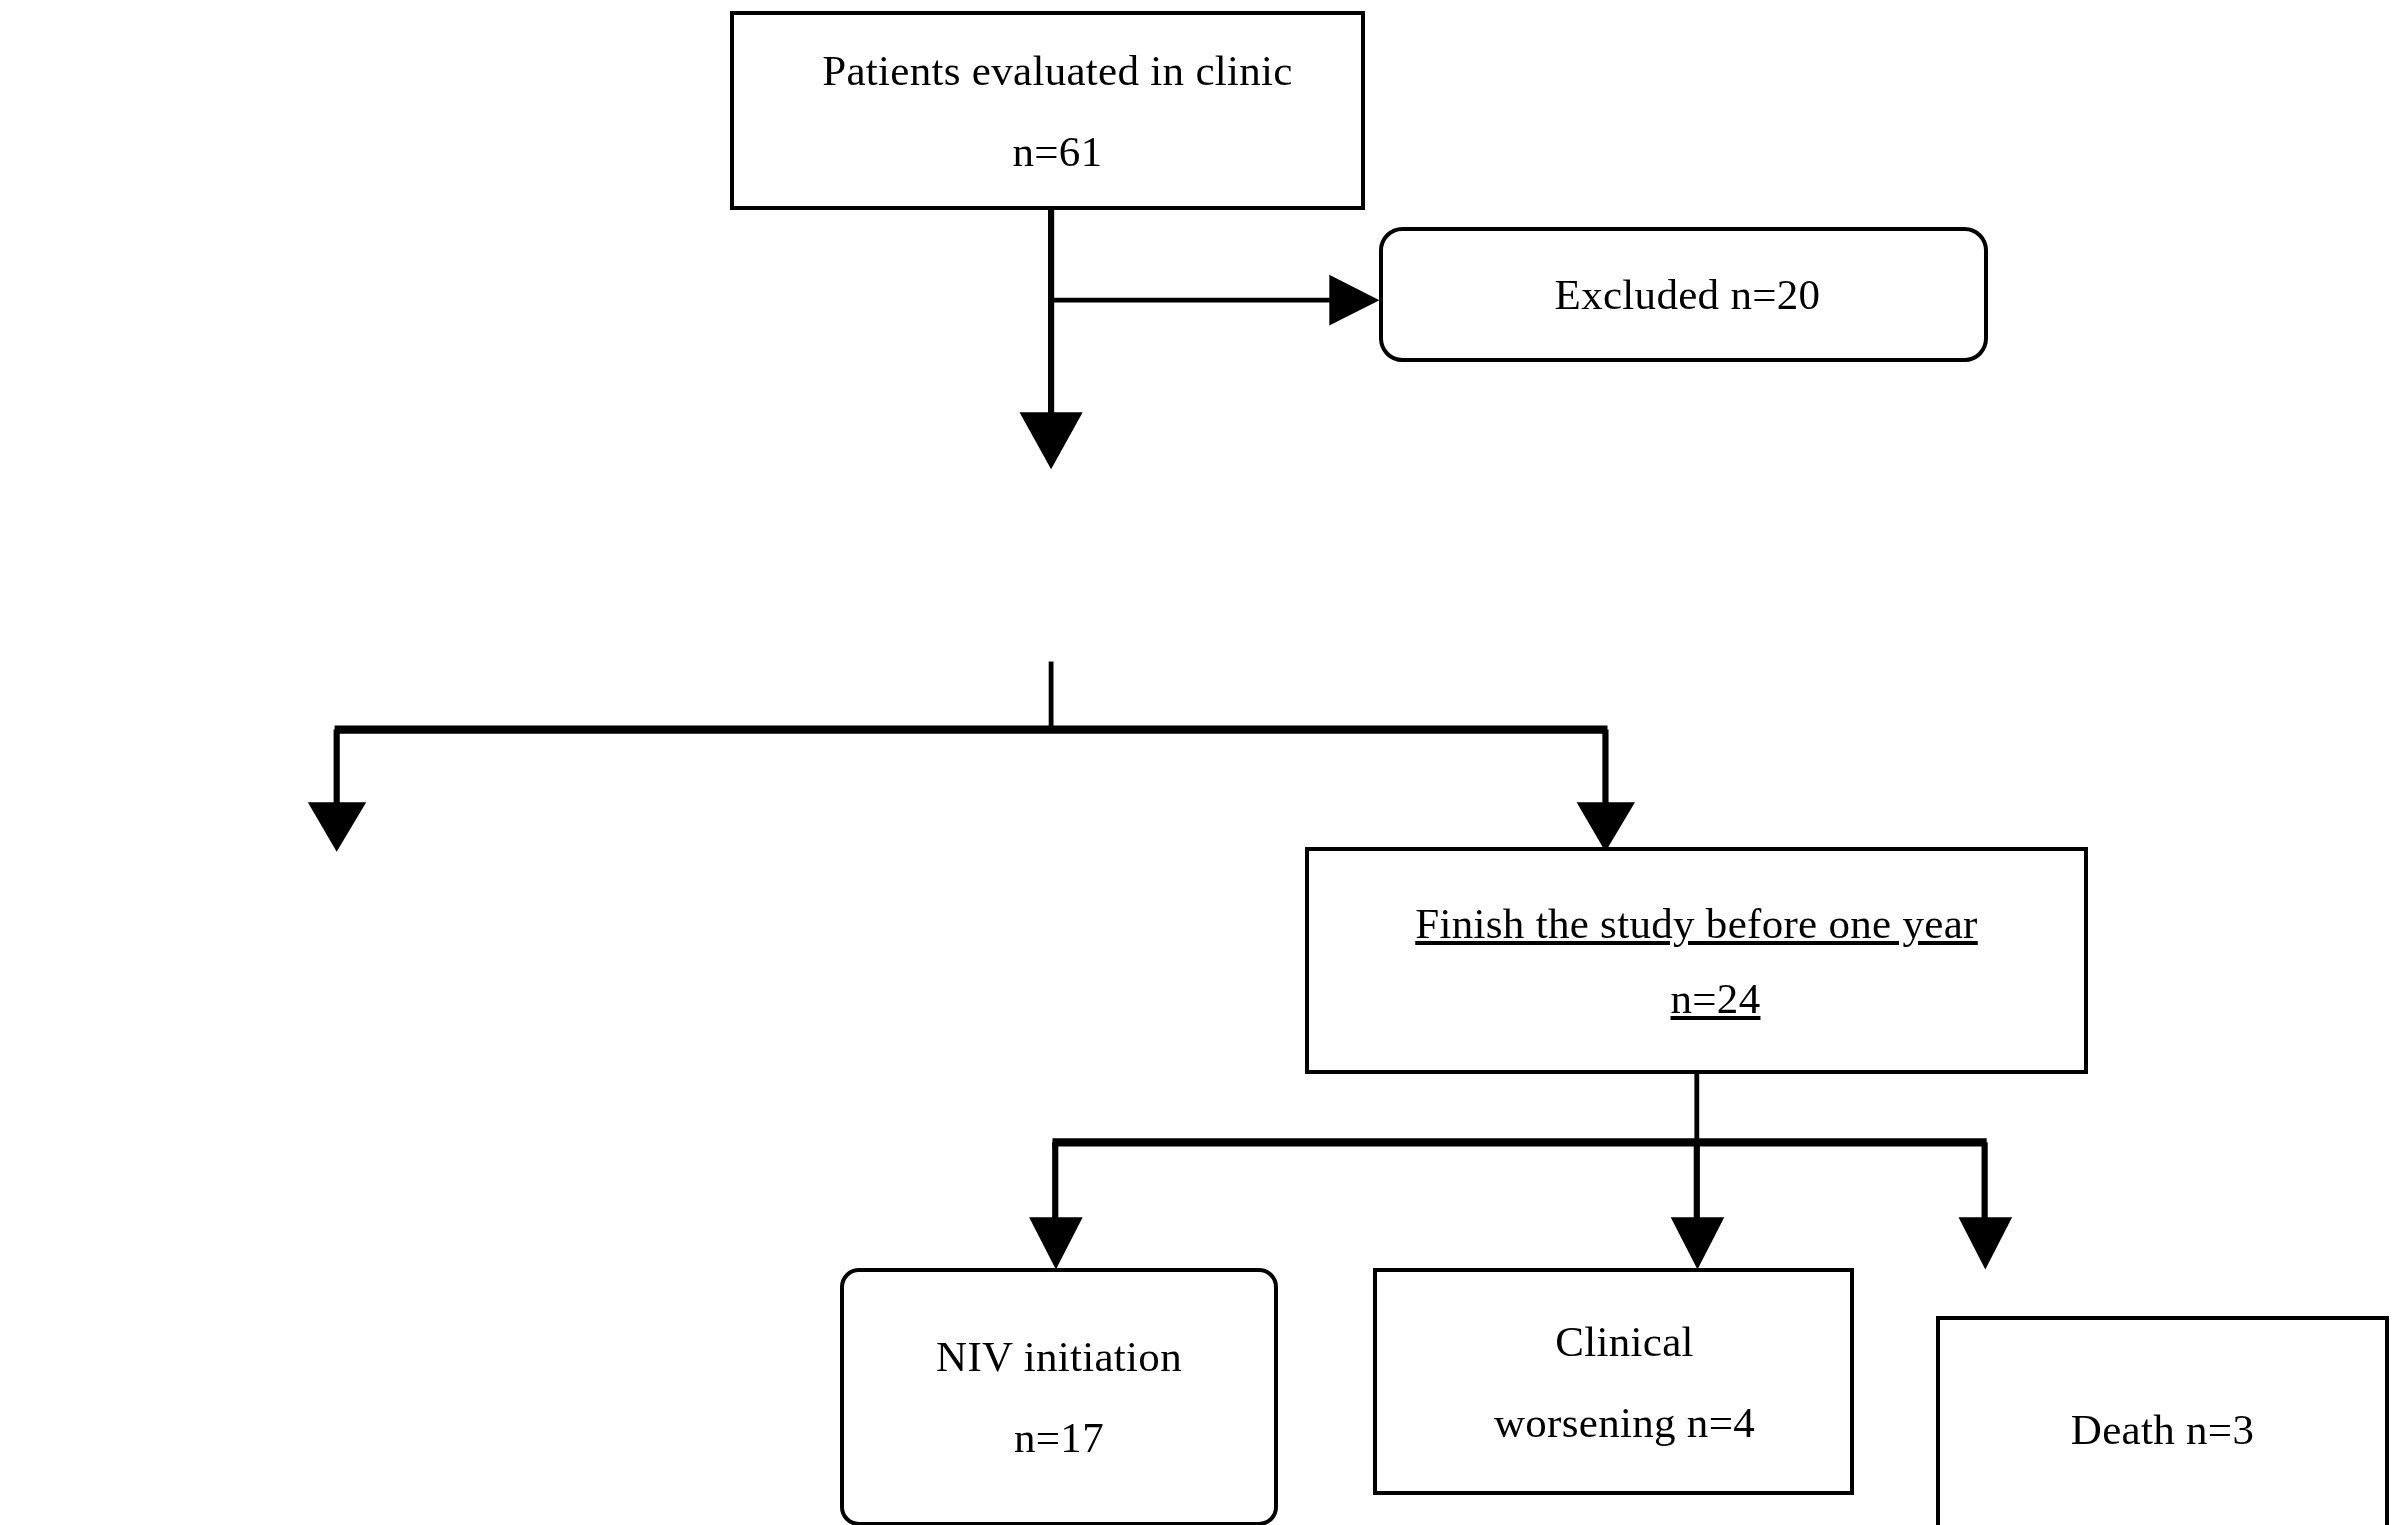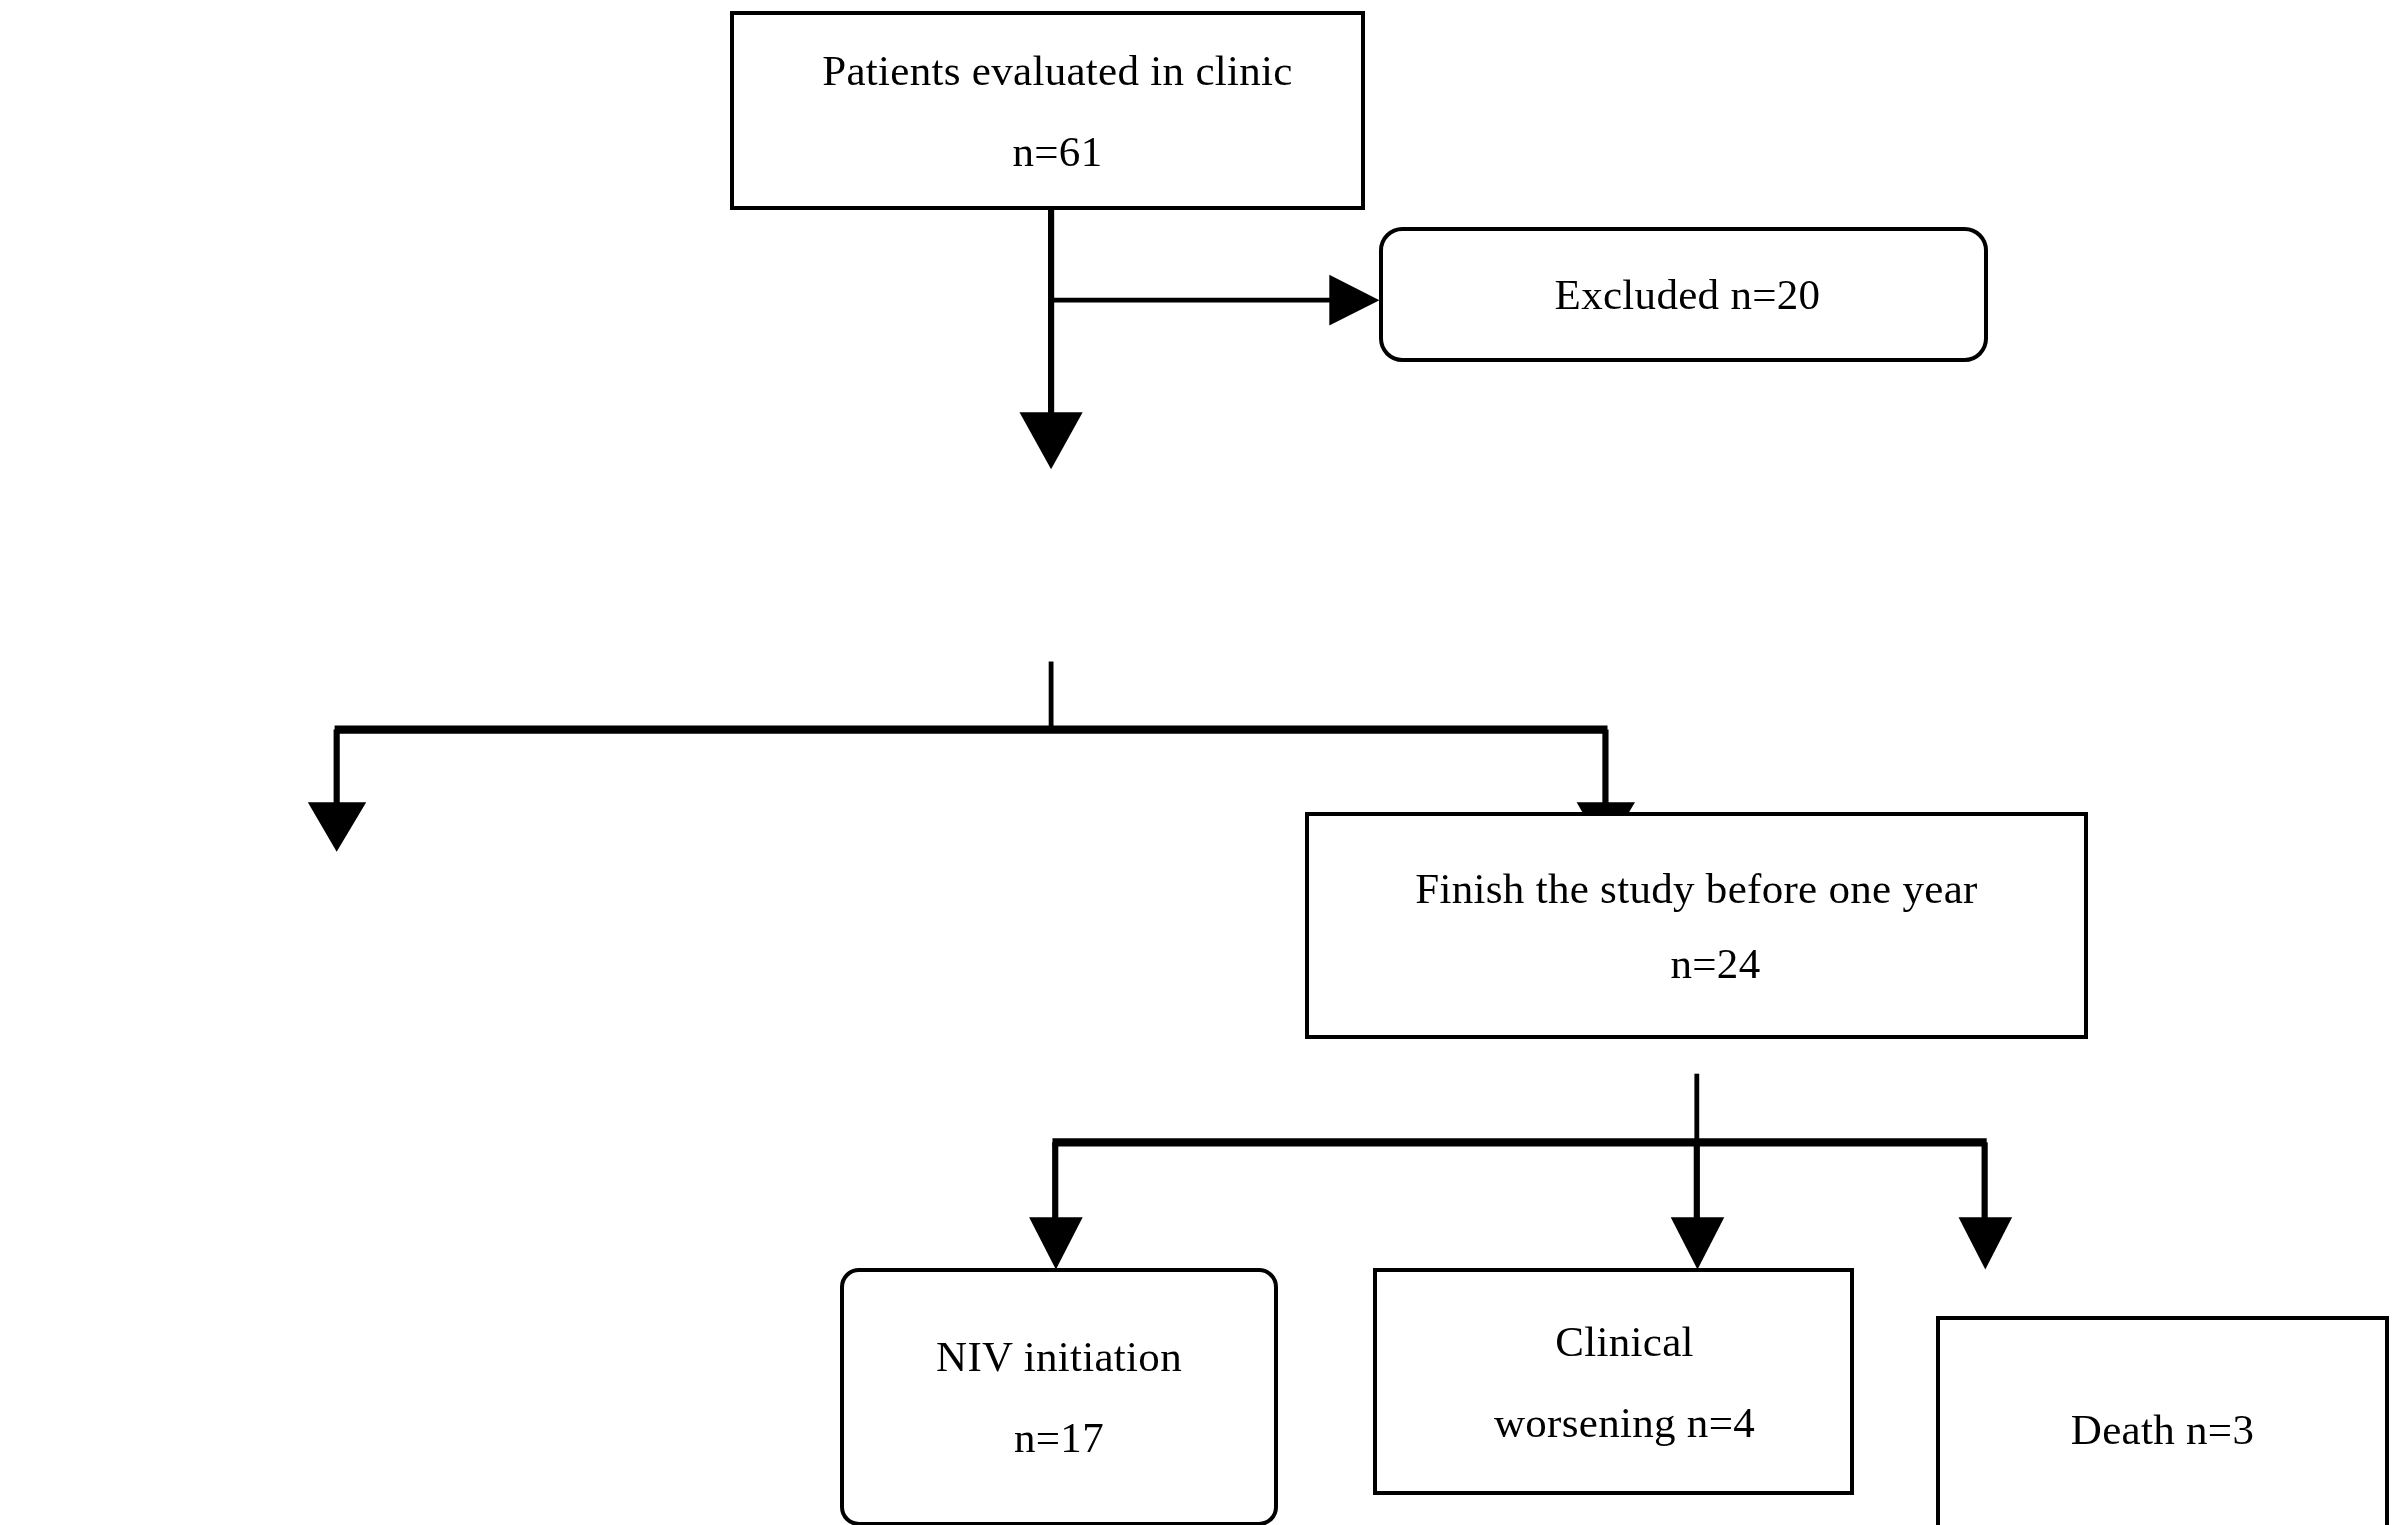--- a/index.html
+++ b/index.html
@@ -114,21 +114,21 @@
     <span class="line">Patients evaluated in clinic</span>
     <span class="line">n=61</span>
   </div>
 
   <div class="node rounded single" style="left:1379px; top:227px; width:609px; height:135px;padding-left:8px;">
     <span class="line">Excluded n=20</span>
   </div>
 
 
 
-  <div class="node tight" style="left:1305px; top:812px; width:783px; height:227px;">
+  <div class="node tight" style="left:1305px; top:847px; width:783px; height:227px;text-decoration:underline;">
     <span class="line">Finish the study before one year</span>
     <span class="line">n=24</span>
   </div>
 
   <div class="node" style="left:840px; top:1268px; width:438px; height:258px;border-radius:19px;">
     <span class="line">NIV initiation</span>
     <span class="line">n=17</span>
   </div>
 
   <div class="node" style="left:1373px; top:1268px; width:481px; height:227px;padding-left:22px;">

